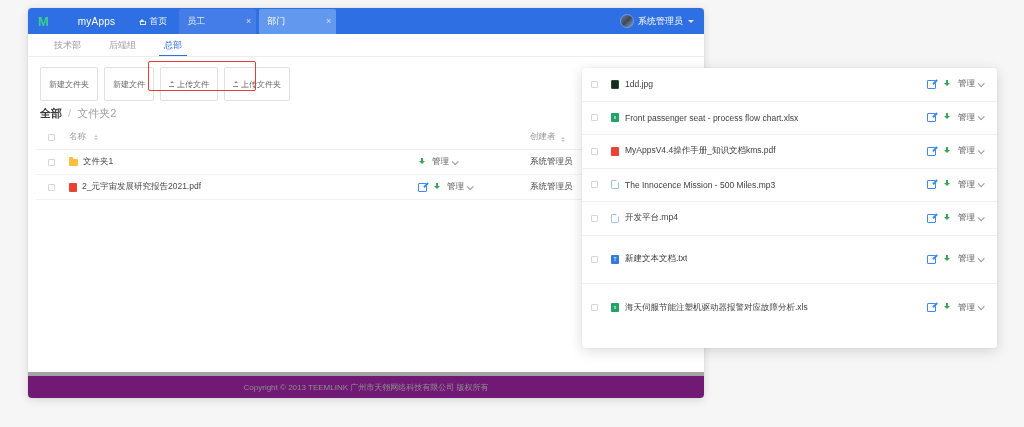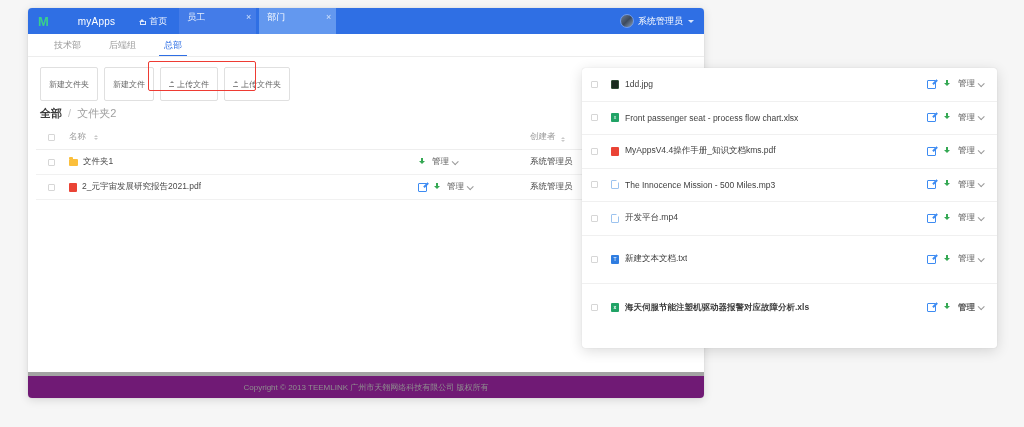--- a/index.html
+++ b/index.html
@@ -96,21 +96,21 @@
     border-top: none;
   }
   .nav-tabs {
     display: flex;
     align-items: flex-end;
     height: 26px;
     gap: 3px;
     margin-left: 4px;
   }
   .nav-tab {
-    height: 33px;
+    height: 25px;
     min-width: 64px;
     background: #447ce8;
     display: flex;
     align-items: center;
     justify-content: space-between;
     padding: 0 5px 0 8px;
     color: #e6eefc;
     font-size: 9px;
     border-radius: 2px 2px 0 0;
   }
@@ -431,21 +431,21 @@
     display: flex;
     align-items: center;
     height: 33.5px;
     padding: 0 14px 0 9px;
     box-sizing: border-box;
     border-bottom: 1px solid #f0f0f0;
     font-size: 8.5px;
     color: #3e3e3e;
   }
   .fp-row.tall { height: 48px; }
-  .fp-row:last-child { border-bottom: none; font-weight: bold; }
+  .fp-row:last-child { border-bottom: none; }
   .fp-row .cb { margin-right: 13px; }
   .fp-name { flex: 1 1 auto; display: flex; align-items: center; gap: 6px; min-width: 0; }
   .fp-ops { flex: 0 0 auto; display: flex; align-items: center; gap: 7px; }
 </style>
 </head>
 <body>
 
 <div id="stage">
 
   <div class="main-window">

